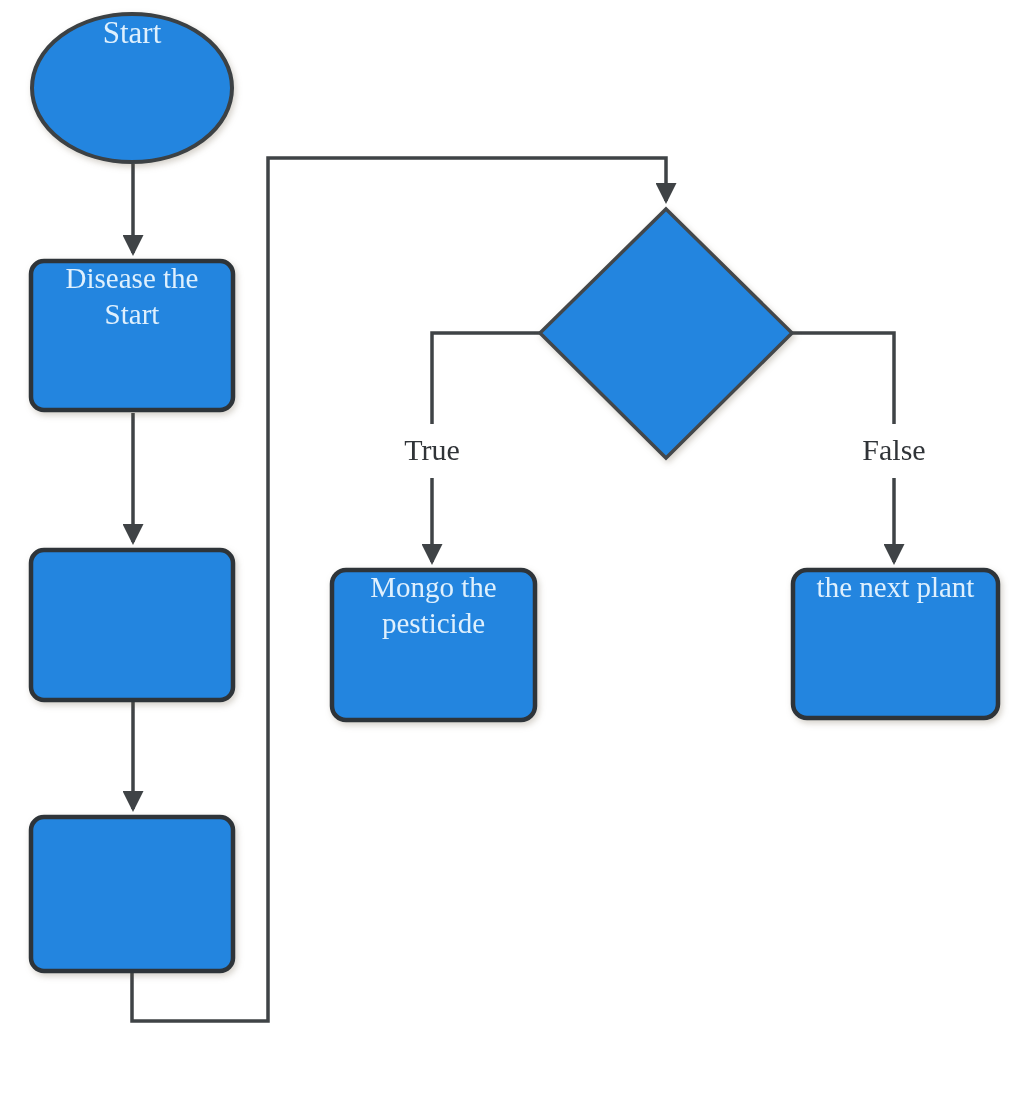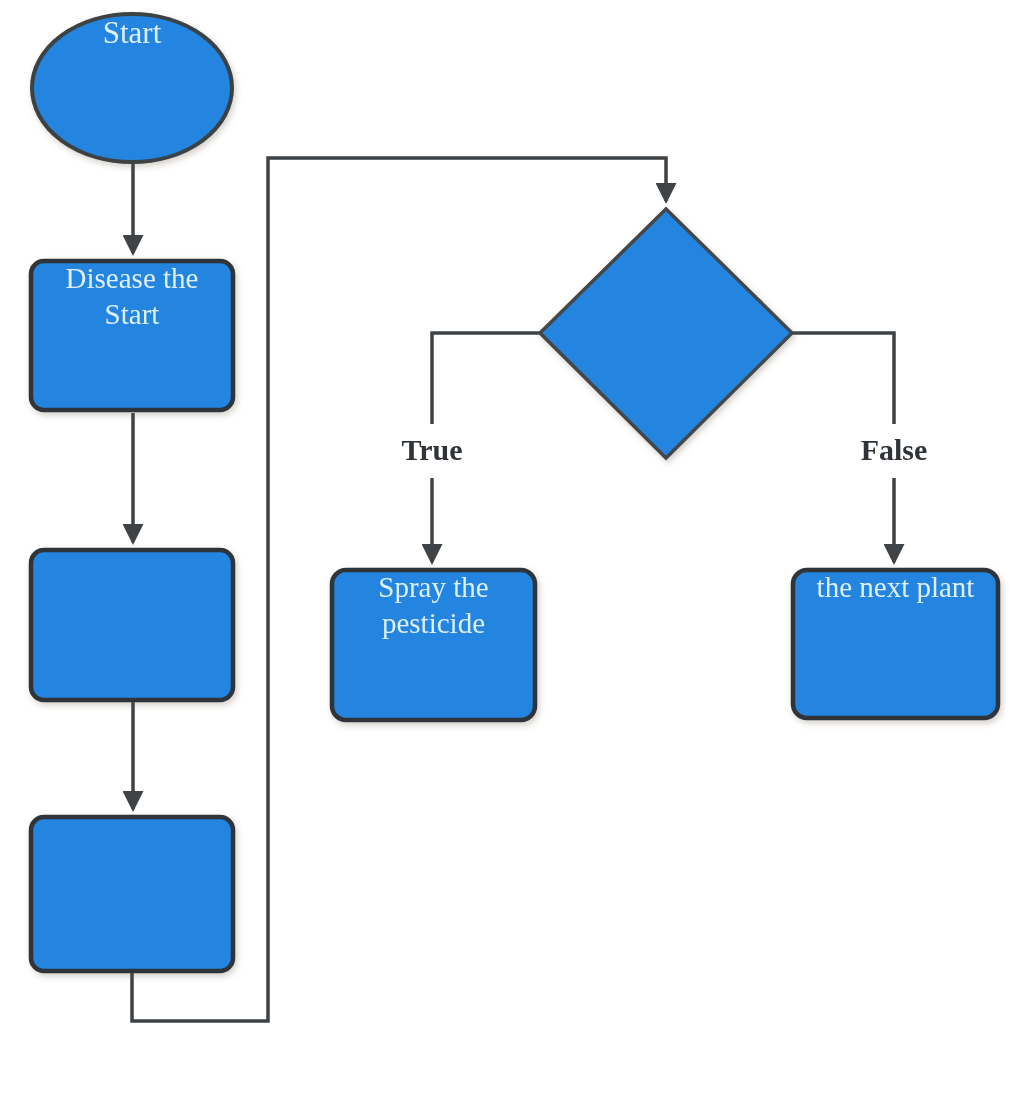--- a/index.html
+++ b/index.html
@@ -50,21 +50,20 @@
     z-index:2;
   }
   .node-label.start{font-size:31px;}
   .edge-label{
     position:absolute;
     text-align:center;
     color:var(--label-text);
     font-size:30px;
     line-height:1;
     z-index:2;
-    font-weight:bold;
   }
 </style>
 </head>
 <body>
 
 <div class="canvas">
 
   <svg width="1009" height="1100" viewBox="0 0 1009 1100">
     <defs>
       <marker id="arrow" viewBox="0 0 10 10" refX="8.6" refY="5" markerWidth="7" markerHeight="6" orient="auto-start-reverse">
@@ -96,21 +95,21 @@
 
   <div class="node-label" style="left:31px;top:261px;width:202px;height:149px;">
     <span>Disease the</span>
     <span>Start</span>
   </div>
 
 
 
 
   <div class="node-label" style="left:332px;top:570px;width:203px;height:150px;">
-    <span>Spray the</span>
+    <span>Mongo the</span>
     <span>pesticide</span>
   </div>
 
   <div class="node-label" style="left:793px;top:570px;width:205px;height:148px;">
     <span>the next plant</span>
   </div>
 
   <div class="edge-label" style="left:382px;top:435px;width:100px;">True</div>
   <div class="edge-label" style="left:844px;top:435px;width:100px;">False</div>
 

